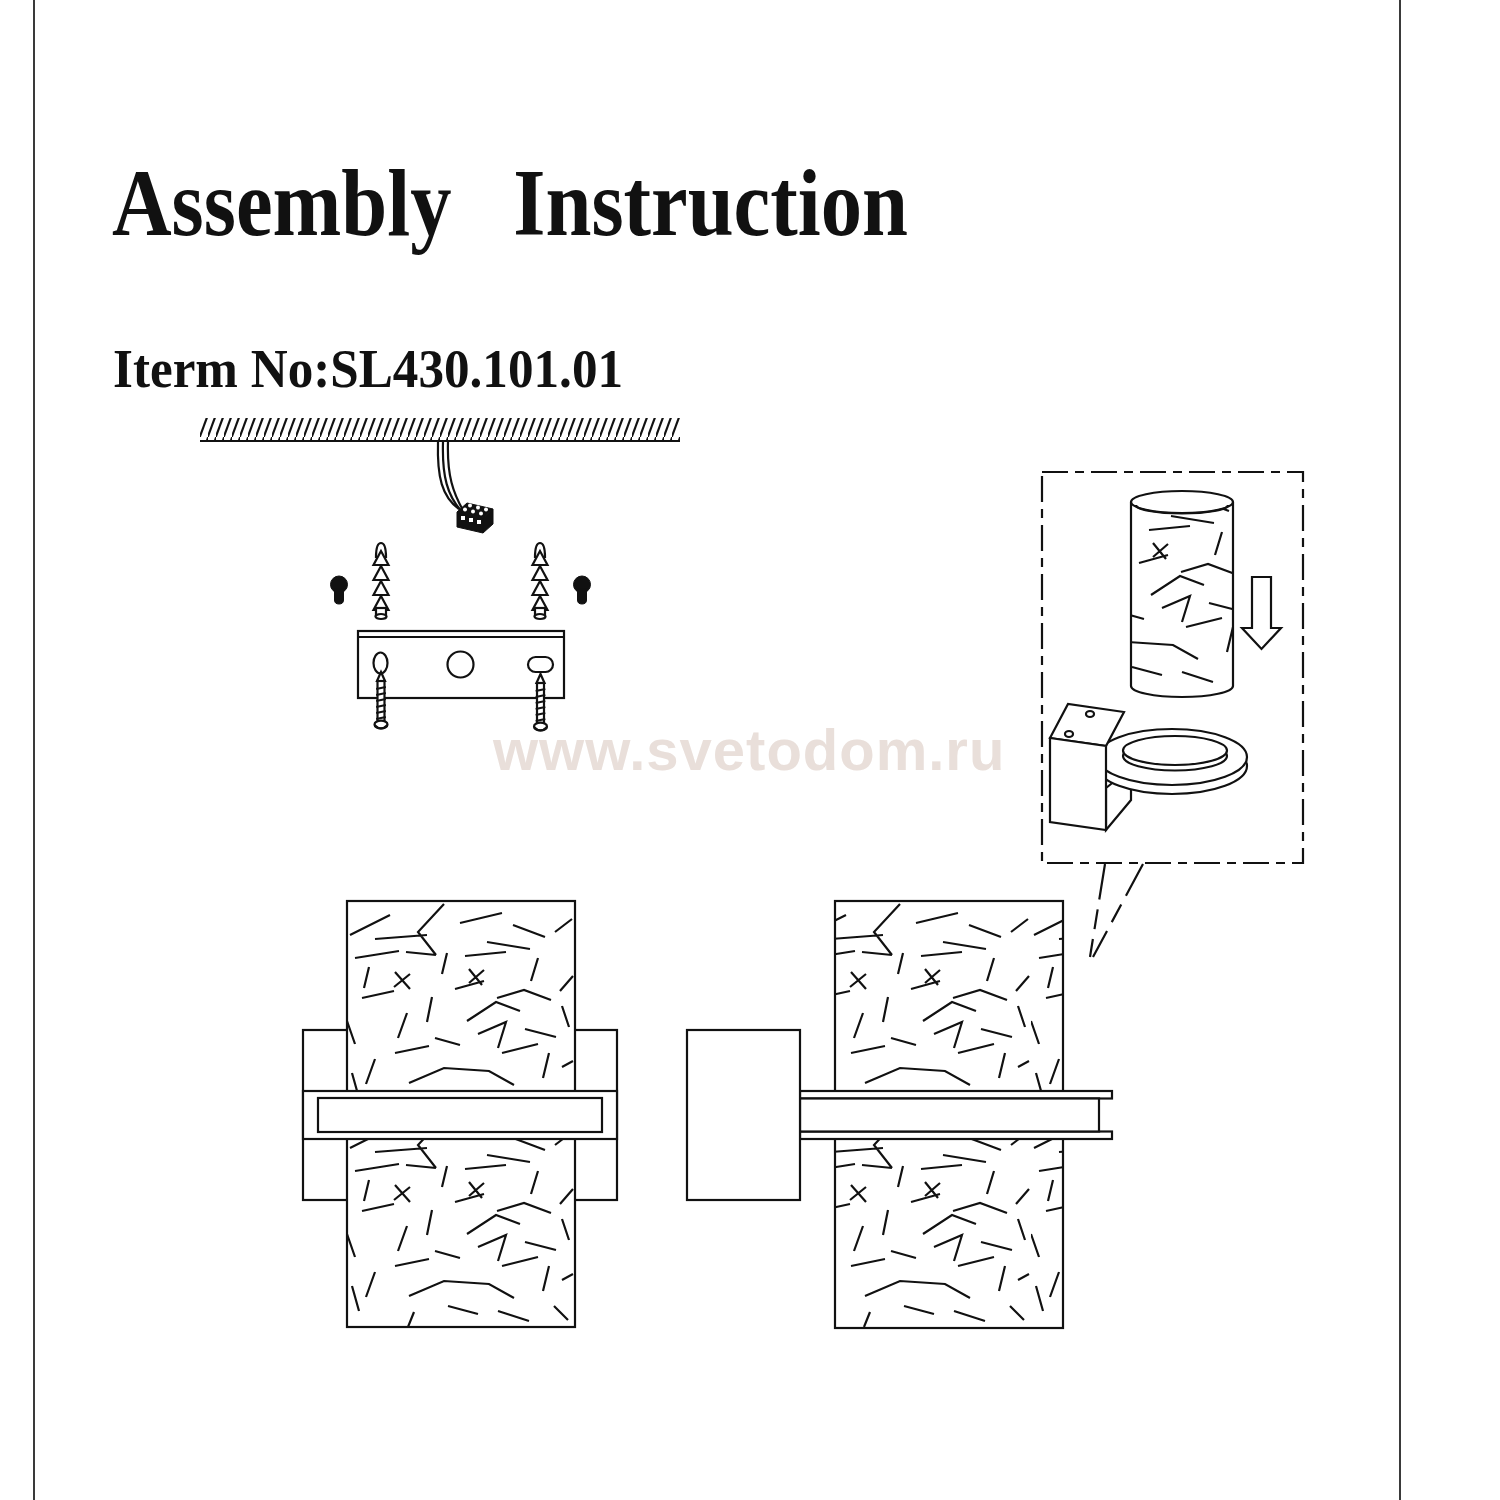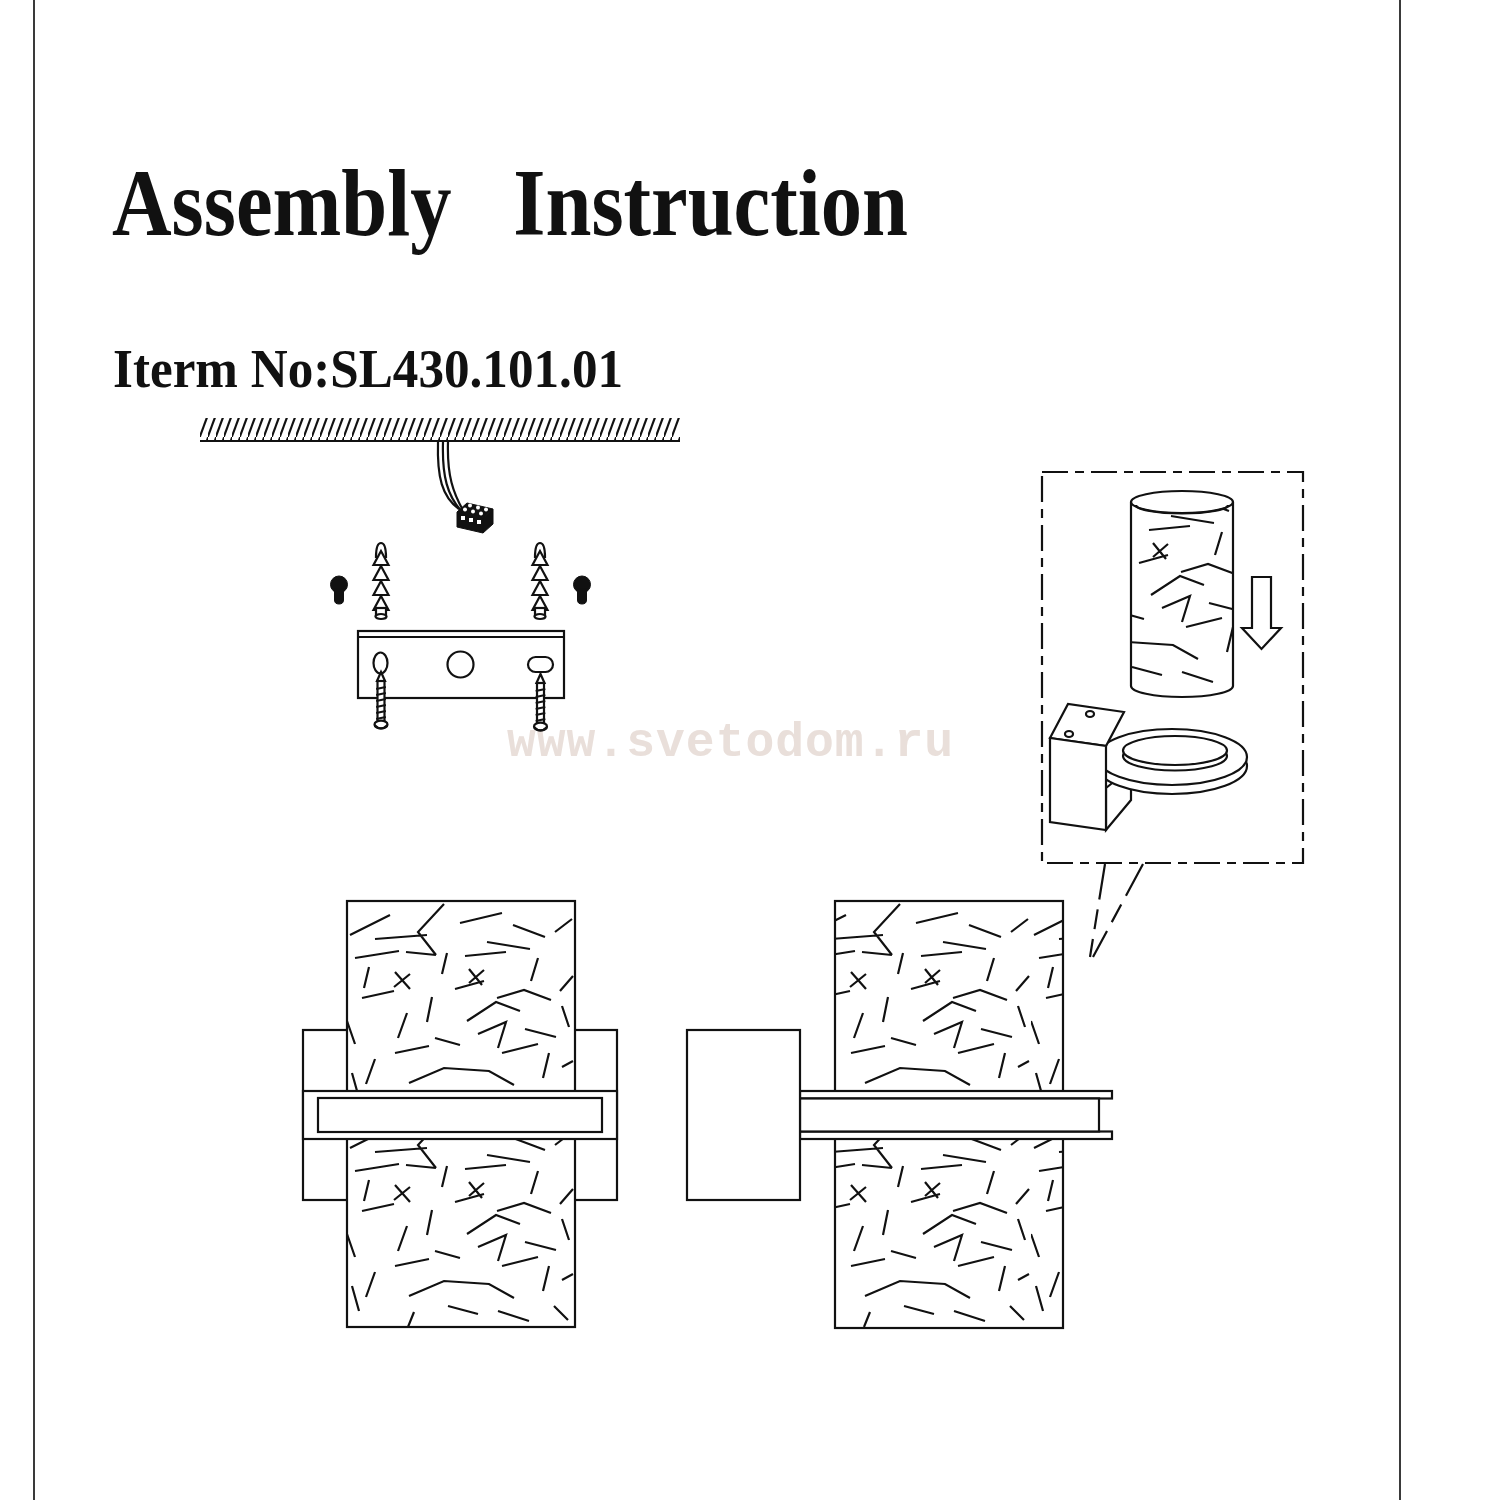--- a/index.html
+++ b/index.html
@@ -6,22 +6,22 @@
   .page{position:relative;width:1500px;height:1500px;background:#fff;overflow:hidden;
         font-family:"Liberation Serif",serif;color:#111;}
   .border-v{position:absolute;top:0;bottom:0;width:2px;background:var(--border,#333);}
   .border-left{left:33px;}
   .border-right{left:1399px;}
   .title{position:absolute;left:112px;top:147px;margin:0;font-size:96px;font-weight:bold;
          white-space:pre;letter-spacing:0px;transform:scaleX(.86);transform-origin:left top;
          font-family:"Liberation Serif",serif;color:#111;}
   .item-no{position:absolute;left:113px;top:337px;font-size:55px;font-weight:bold;white-space:pre;
            transform:scaleX(.93);transform-origin:left top;color:#111;}
-  .watermark{position:absolute;left:507px;top:716px;font-family:Liberation Mono, monospace;
-             font-weight:bold;font-size:48px;letter-spacing:1px;color:var(--watermark-color,#e9dfda);}
+  .watermark{position:absolute;left:493px;top:716px;font-family:Liberation Sans, sans-serif;
+             font-weight:bold;font-size:58px;letter-spacing:1px;color:var(--watermark-color,#e9dfda);}
   svg.diagram{position:absolute;left:0;top:0;}
   .ln{fill:none;stroke:var(--line,#111);stroke-width:2.2;}
   .fw{fill:#fff;stroke:var(--line,#111);stroke-width:2.2;}
   .fb{fill:var(--line,#111);stroke:var(--line,#111);stroke-width:1;}
   .ck{fill:none;stroke:var(--line,#111);stroke-width:2.2;}
 </style>
 </head>
 <body>
 
 <div class="page">

